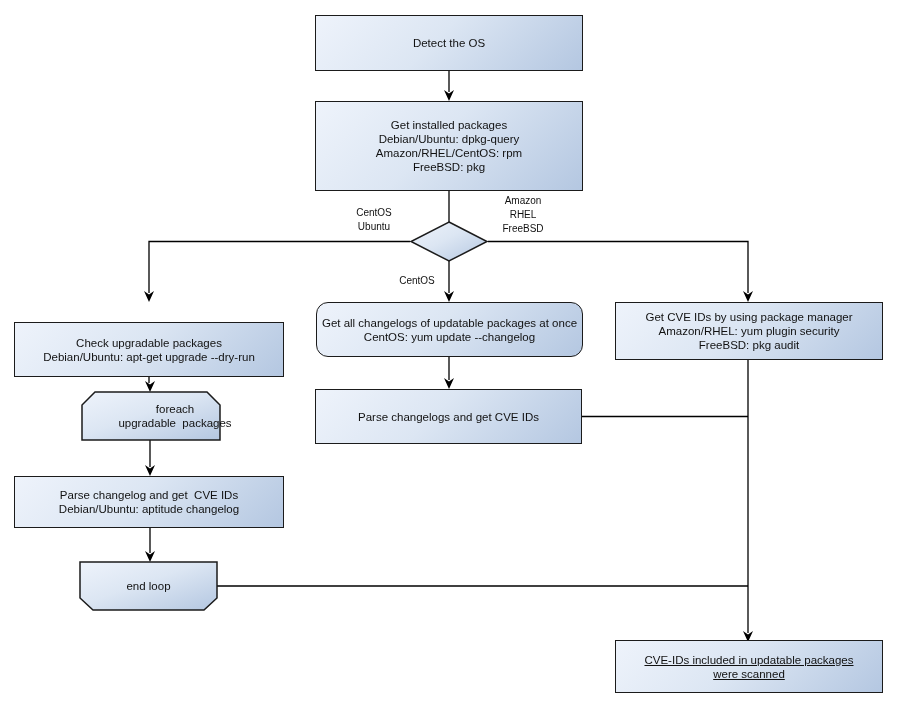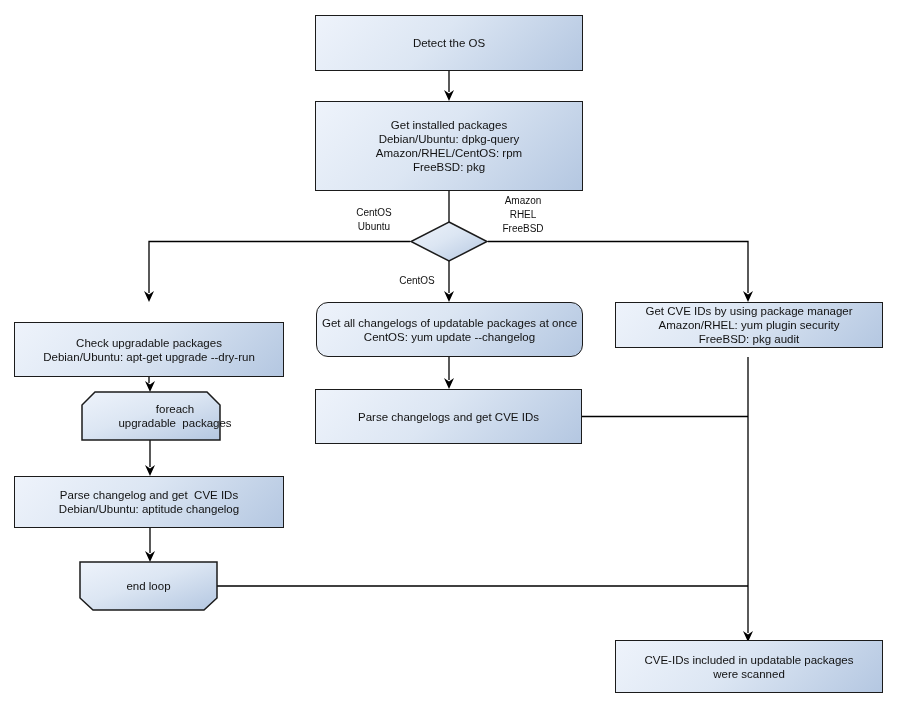--- a/index.html
+++ b/index.html
@@ -129,27 +129,27 @@
 
   <div class="node" style="left:316px; top:302px; width:267px; height:55px;border-radius:12px;">
     <span>Get all changelogs of updatable packages at once
 CentOS: yum update --changelog</span>
   </div>
 
   <div class="node" style="left:315px; top:389px; width:267px; height:55px;">
     <span>Parse changelogs and get CVE IDs</span>
   </div>
 
-  <div class="node" style="left:615px; top:302px; width:268px; height:46px;text-align:center;">
+  <div class="node" style="left:615px; top:302px; width:268px; height:58px;text-align:center;">
     <span>Get CVE IDs by using package manager
 Amazon/RHEL: yum plugin security
 FreeBSD: pkg audit</span>
   </div>
 
-  <div class="node" style="left:615px; top:640px; width:268px; height:53px;">
+  <div class="node" style="left:615px; top:640px; width:268px; height:53px;text-decoration:underline;">
     <span>CVE-IDs included in updatable packages
 were scanned</span>
   </div>
 
   <div class="shape-label" style="left:82px; top:392px; width:138px; height:48px;padding-left:48px;">
     <span>foreach
 upgradable  packages</span>
   </div>
 
   <div class="shape-label" style="left:80px; top:562px; width:137px; height:48px;">

